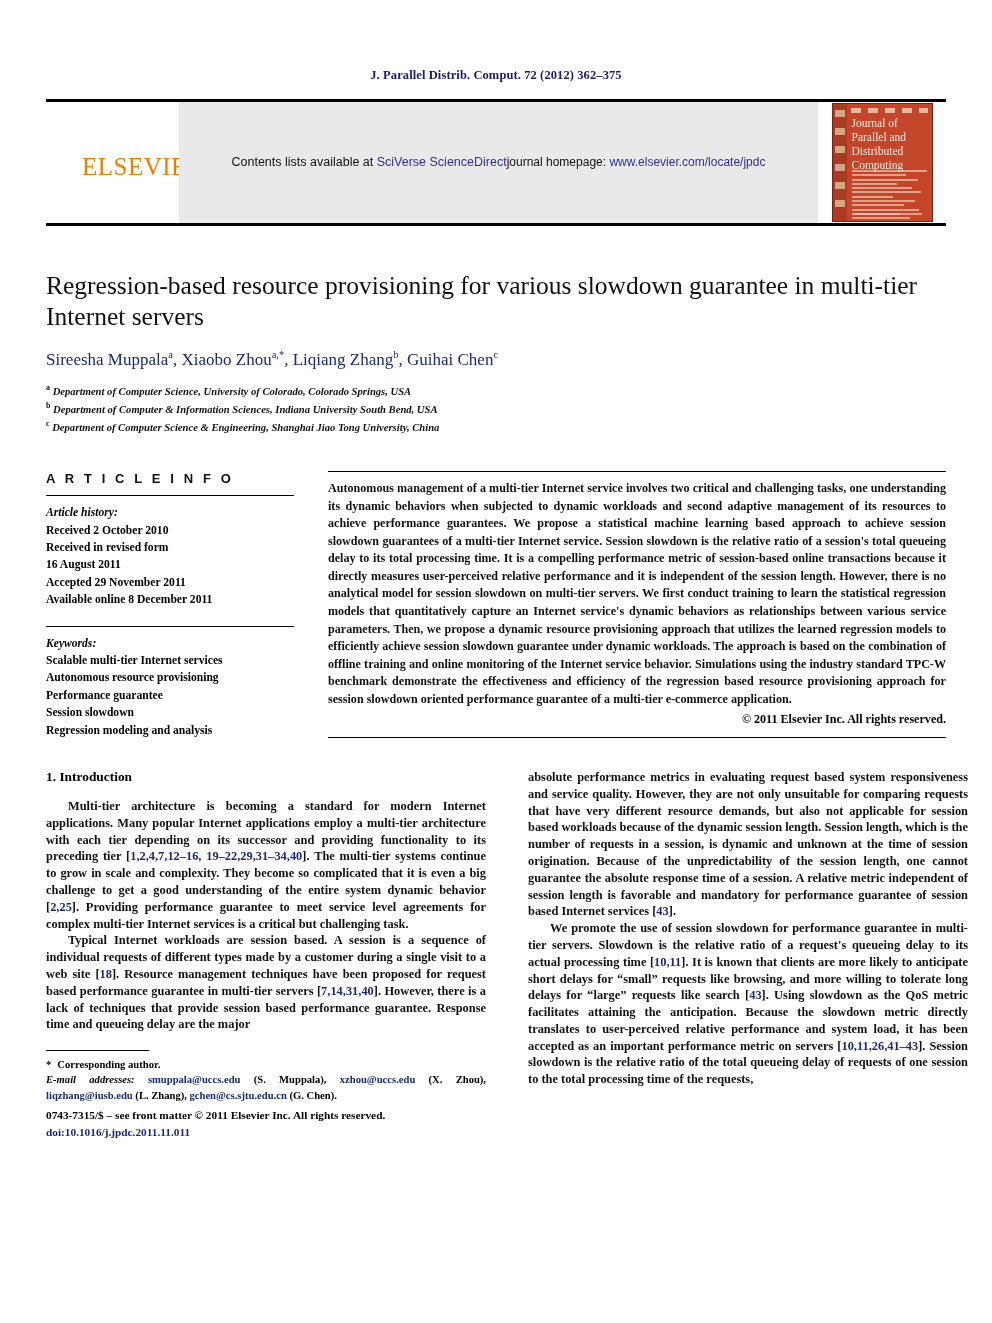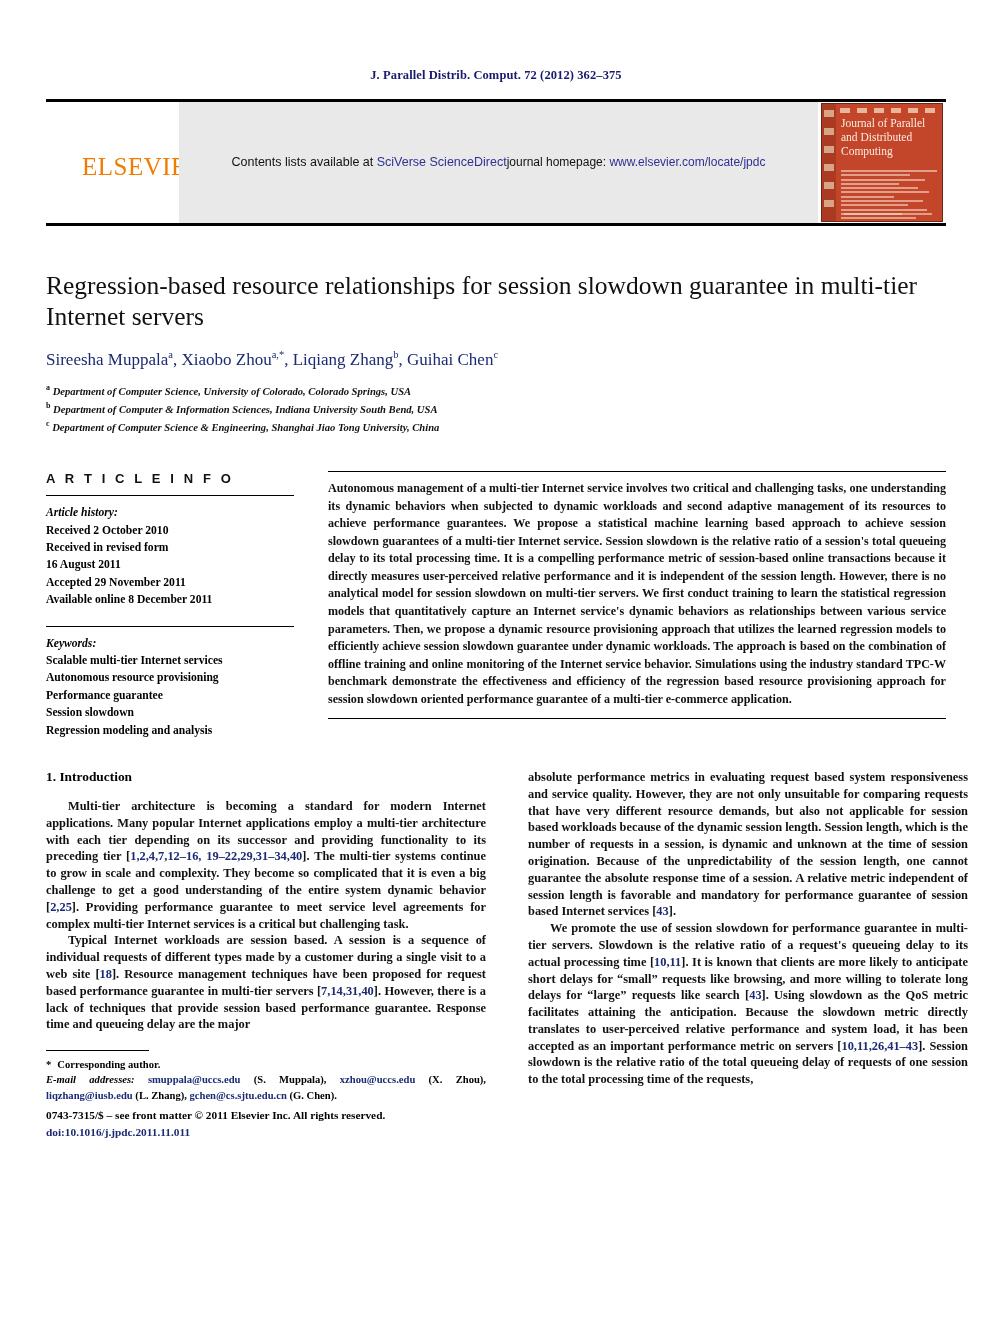--- a/index.html
+++ b/index.html
@@ -55,21 +55,21 @@
     font-size: 31px; color:#111; margin: 17px 0 20px 0; letter-spacing:.2px;
   }
   .homepage-line { font-family:"Liberation Sans", sans-serif; font-size:12px; color:#111; }
   .homepage-line .lnk { color:#2e3192; }
 
   .cover-cell {
     width: 128px; flex:0 0 128px; background:#fff;
     display:flex; align-items:center; justify-content:center;
   }
   .cover {
-    width: 122px; height: 119px; background:#c4462a;
+    width: 101px; height: 119px; background:#c4462a;
     border:1px solid #6d2616; position:relative; overflow:hidden;
   }
   .cover .spine { position:absolute; left:0; top:0; bottom:0; width:14px; background:#ab3a22; }
   .cover .sp-b { position:absolute; left:2px; width:10px; height:7px; background:#e4caa8; opacity:.75;}
   .cover .topbar { position:absolute; left:18px; right:4px; top:4px; height:5px;
      background: repeating-linear-gradient(90deg,#f0d2b8 0 10px, transparent 10px 17px); opacity:.8;}
   .cover .ct {
     position:absolute; left:19px; right:5px; top:12px;
     font-family:"Liberation Serif", serif; color:#fbece0;
     font-size:11.5px; line-height:1.22;
@@ -243,21 +243,21 @@
           </div>
           <div class="bottomline"></div>
         </div>
       </div>
 
     </div>
     <div class="rule-bottom"></div>
   </div>
 
   <div class="titleblock">
-    <h1 class="paper-title">Regression-based resource relationships for session slowdown guarantee in multi-tier Internet servers</h1>
+    <h1 class="paper-title">Regression-based resource provisioning for various slowdown guarantee in multi-tier Internet servers</h1>
     <div class="authors"><span>Sireesha Muppala</span><sup>a</sup>, <span>Xiaobo Zhou</span><sup>a,*</sup>, <span>Liqiang Zhang</span><sup>b</sup>, <span>Guihai Chen</span><sup>c</sup></div>
     <div class="affils">
         <div class="affil"><sup>a</sup> Department of Computer Science, University of Colorado, Colorado Springs, USA</div>
         <div class="affil"><sup>b</sup> Department of Computer &amp; Information Sciences, Indiana University South Bend, USA</div>
         <div class="affil"><sup>c</sup> Department of Computer Science &amp; Engineering, Shanghai Jiao Tong University, China</div>
       </div>
   </div>
 
   <div class="infoabs">
     <div class="col-info">
@@ -279,20 +279,21 @@
           <div class="meta-line">Autonomous resource provisioning</div>
           <div class="meta-line">Performance guarantee</div>
           <div class="meta-line">Session slowdown</div>
           <div class="meta-line">Regression modeling and analysis</div>
         </div>
     </div>
 
     <div class="col-abs">
       <div class="hr-thin"></div>
       <div class="abstract-body">Autonomous management of a multi-tier Internet service involves two critical and challenging tasks, one understanding its dynamic behaviors when subjected to dynamic workloads and second adaptive management of its resources to achieve performance guarantees. We propose a statistical machine learning based approach to achieve session slowdown guarantees of a multi-tier Internet service. Session slowdown is the relative ratio of a session's total queueing delay to its total processing time. It is a compelling performance metric of session-based online transactions because it directly measures user-perceived relative performance and it is independent of the session length. However, there is no analytical model for session slowdown on multi-tier servers. We first conduct training to learn the statistical regression models that quantitatively capture an Internet service's dynamic behaviors as relationships between various service parameters. Then, we propose a dynamic resource provisioning approach that utilizes the learned regression models to efficiently achieve session slowdown guarantee under dynamic workloads. The approach is based on the combination of offline training and online monitoring of the Internet service behavior. Simulations using the industry standard TPC-W benchmark demonstrate the effectiveness and efficiency of the regression based resource provisioning approach for session slowdown oriented performance guarantee of a multi-tier e-commerce application.</div>
+      <div class="copyline">© 2011 Elsevier Inc. All rights reserved.</div>
       <div class="hr-abs-bottom"></div>
     </div>
   </div>
 
   <div class="bodycols">
     <div class="bcol">
       <div class="sec-title">1. Introduction</div>
       <div>
           <p class="para">Multi-tier architecture is becoming a standard for modern Internet applications. Many popular Internet applications employ a multi-tier architecture with each tier depending on its successor and providing functionality to its preceding tier [<span class="cite">1,2,4,7,12–16, 19–22,29,31–34,40</span>]. The multi-tier systems continue to grow in scale and complexity. They become so complicated that it is even a big challenge to get a good understanding of the entire system dynamic behavior [<span class="cite">2,25</span>]. Providing performance guarantee to meet service level agreements for complex multi-tier Internet services is a critical but challenging task.</p>
           <p class="para">Typical Internet workloads are session based. A session is a sequence of individual requests of different types made by a customer during a single visit to a web site [<span class="cite">18</span>]. Resource management techniques have been proposed for request based performance guarantee in multi-tier servers [<span class="cite">7,14,31,40</span>]. However, there is a lack of techniques that provide session based performance guarantee. Response time and queueing delay are the major</p>

